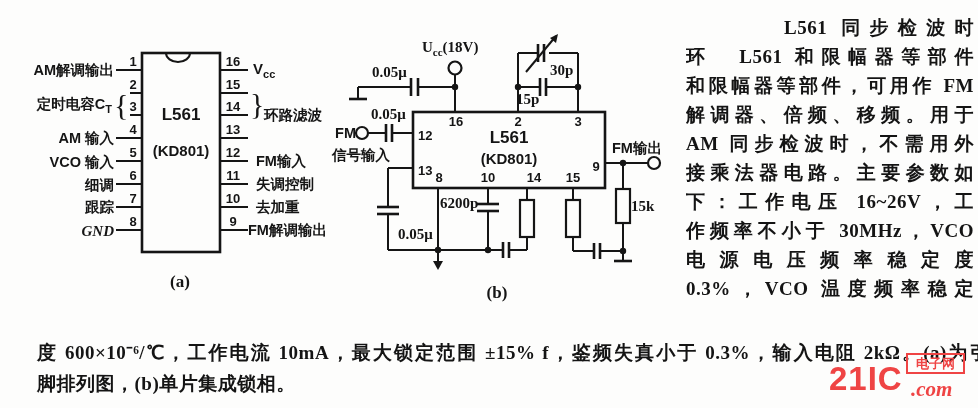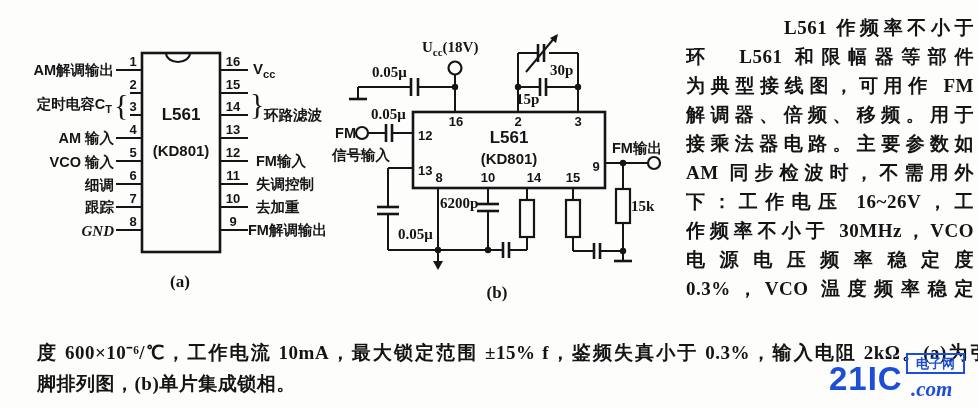--- a/index.html
+++ b/index.html
@@ -37,21 +37,21 @@
   }
   .rcol .tline{text-align:justify; text-align-last:justify; height:29px; overflow:hidden;}
   .rcol .tline.first{padding-left:98px;}
   .bottomtext{
     position:absolute; left:14px; top:337px; width:952px;
     font-size:19px; font-weight:700; letter-spacing:.5px; line-height:31px;margin-left:23px;
   }
   .bottomtext .bline1{text-align:justify; text-align-last:justify;}
   .bottomtext .bline2{text-align:left;}
   
-  .wm{position:absolute; left:828px; top:351px; width:150px; height:56px; color:#1d4ed8;}
+  .wm{position:absolute; left:828px; top:351px; width:150px; height:56px; color:#ef4444;}
   .wm-big{position:absolute; left:1px; top:9px; font:900 33px "Liberation Sans", sans-serif; letter-spacing:1px;}
   .wm-box{position:absolute; left:78px; top:2px; font:bold 13px "Liberation Sans", sans-serif;
           border:2px solid currentColor; padding:0 8px; line-height:17px;}
   .wm-com{position:absolute; left:83px; top:26px; font:italic bold 21px "Liberation Serif", serif;}
 </style>
 </head>
 <body>
 
 <div class="page">
 
@@ -247,26 +247,26 @@
       <line class="plate" x1="214" y1="24" x2="214" y2="42"></line>
       <line class="wire" x1="196" y1="52" x2="226" y2="16"></line>
       <polygon class="ahead" points="228,14 226,23 220,18"></polygon>
       <text class="cvl" x="220" y="55">30p</text>
     </g>
 
     <text class="cap" x="167" y="278" text-anchor="middle">(b)</text>
   </svg>
 
   <div class="rcol">
-    <div class="tline first">L561 作频率不小于</div>
+    <div class="tline first">L561 同步检波时</div>
     <div class="tline">环　L561 和限幅器等部件</div>
-    <div class="tline">为典型接线图，可用作 FM</div>
+    <div class="tline">和限幅器等部件，可用作 FM</div>
     <div class="tline">解调器、倍频、移频。用于</div>
+    <div class="tline">AM 同步检波时，不需用外</div>
     <div class="tline">接乘法器电路。主要参数如</div>
-    <div class="tline">AM 同步检波时，不需用外</div>
     <div class="tline">下：工作电压 16~26V，工</div>
     <div class="tline">作频率不小于 30MHz，VCO</div>
     <div class="tline">电源电压频率稳定度</div>
     <div class="tline">0.3%，VCO 温度频率稳定</div>
   </div>
 
   <div class="bottomtext">
     <div class="bline1">度 600×10⁻⁶/℃，工作电流 10mA，最大锁定范围 ±15% f，鉴频失真小于 0.3%，输入电阻 2kΩ。(a)为引</div>
     <div class="bline2">脚排列图，(b)单片集成锁相。</div>
   </div>

